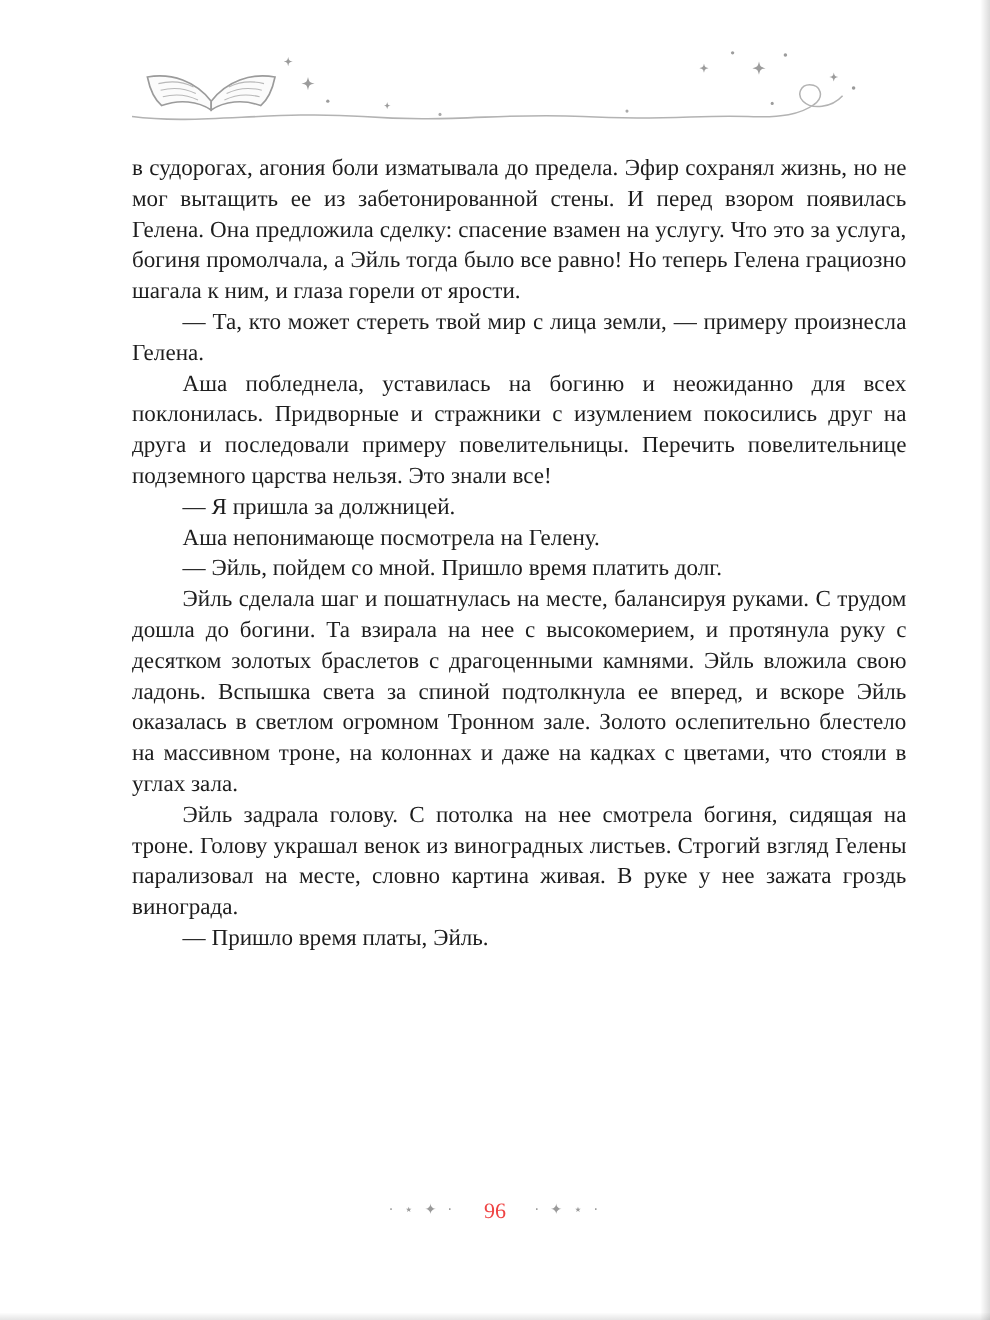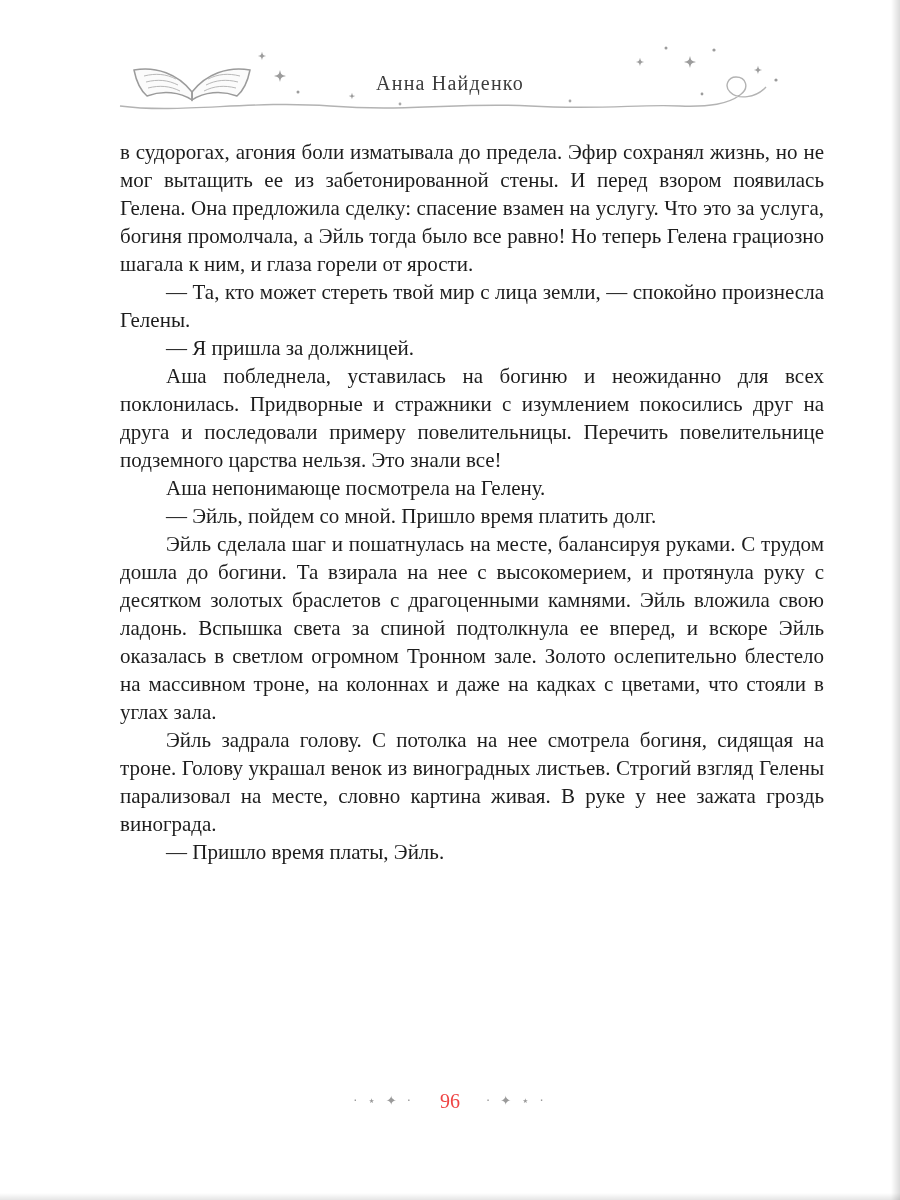--- a/index.html
+++ b/index.html
@@ -126,28 +126,27 @@
         <circle cx="198" cy="58" r="1.5"></circle>
         <use href="#spark" transform="translate(252,62) scale(0.55)"></use>
         <use href="#spark" transform="translate(540,28) scale(0.7)"></use>
         <circle cx="566" cy="14" r="1.5"></circle>
         <use href="#spark" transform="translate(590,28) scale(1.0)"></use>
         <circle cx="614" cy="16" r="1.6"></circle>
         <use href="#spark" transform="translate(658,36) scale(0.7)"></use>
         <circle cx="602" cy="60" r="1.4"></circle>
       </g>
     </svg>
-    <div class="header-title">Анна Найденко</div>
   </div>
 
   <div class="body-text" lang="ru">
     <p class="continuation">в судорогах, агония боли изматывала до предела. Эфир сохранял жизнь, но не мог вытащить ее из забетонированной стены. И перед взором появилась Гелена. Она предложила сделку: спасение взамен на услугу. Что это за услуга, богиня промолчала, а Эйль тогда было все равно! Но теперь Гелена грациозно шагала к ним, и глаза горели от ярости.</p>
-    <p>— Та, кто может стереть твой мир с лица земли, — спокойно произнесла Гелены.</p>
+    <p>— Та, кто может стереть твой мир с лица земли, — примеру произнесла Гелена.</p>
+    <p>Аша побледнела, уставилась на богиню и неожиданно для всех поклонилась. Придворные и стражники с изумлением покосились друг на друга и последовали примеру повелительницы. Перечить повелительнице подземного царства нельзя. Это знали все!</p>
     <p>— Я пришла за должницей.</p>
-    <p>Аша побледнела, уставилась на богиню и неожиданно для всех поклонилась. Придворные и стражники с изумлением покосились друг на друга и последовали примеру повелительницы. Перечить повелительнице подземного царства нельзя. Это знали все!</p>
     <p>Аша непонимающе посмотрела на Гелену.</p>
     <p>— Эйль, пойдем со мной. Пришло время платить долг.</p>
     <p>Эйль сделала шаг и пошатнулась на месте, балансируя руками. С трудом дошла до богини. Та взирала на нее с высокомерием, и протянула руку с десятком золотых браслетов с драгоценными камнями. Эйль вложила свою ладонь. Вспышка света за спиной подтолкнула ее вперед, и вскоре Эйль оказалась в светлом огромном Тронном зале. Золото ослепительно блестело на массивном троне, на колоннах и даже на кадках с цветами, что стояли в углах зала.</p>
     <p>Эйль задрала голову. С потолка на нее смотрела богиня, сидящая на троне. Голову украшал венок из виноградных листьев. Строгий взгляд Гелены парализовал на месте, словно картина живая. В руке у нее зажата гроздь винограда.</p>
     <p>— Пришло время платы, Эйль.</p>
   </div>
 
   <div class="page-footer">
     <span class="star-cluster">· ⋆ ✦ ·</span>
     <span class="page-number">96</span>

